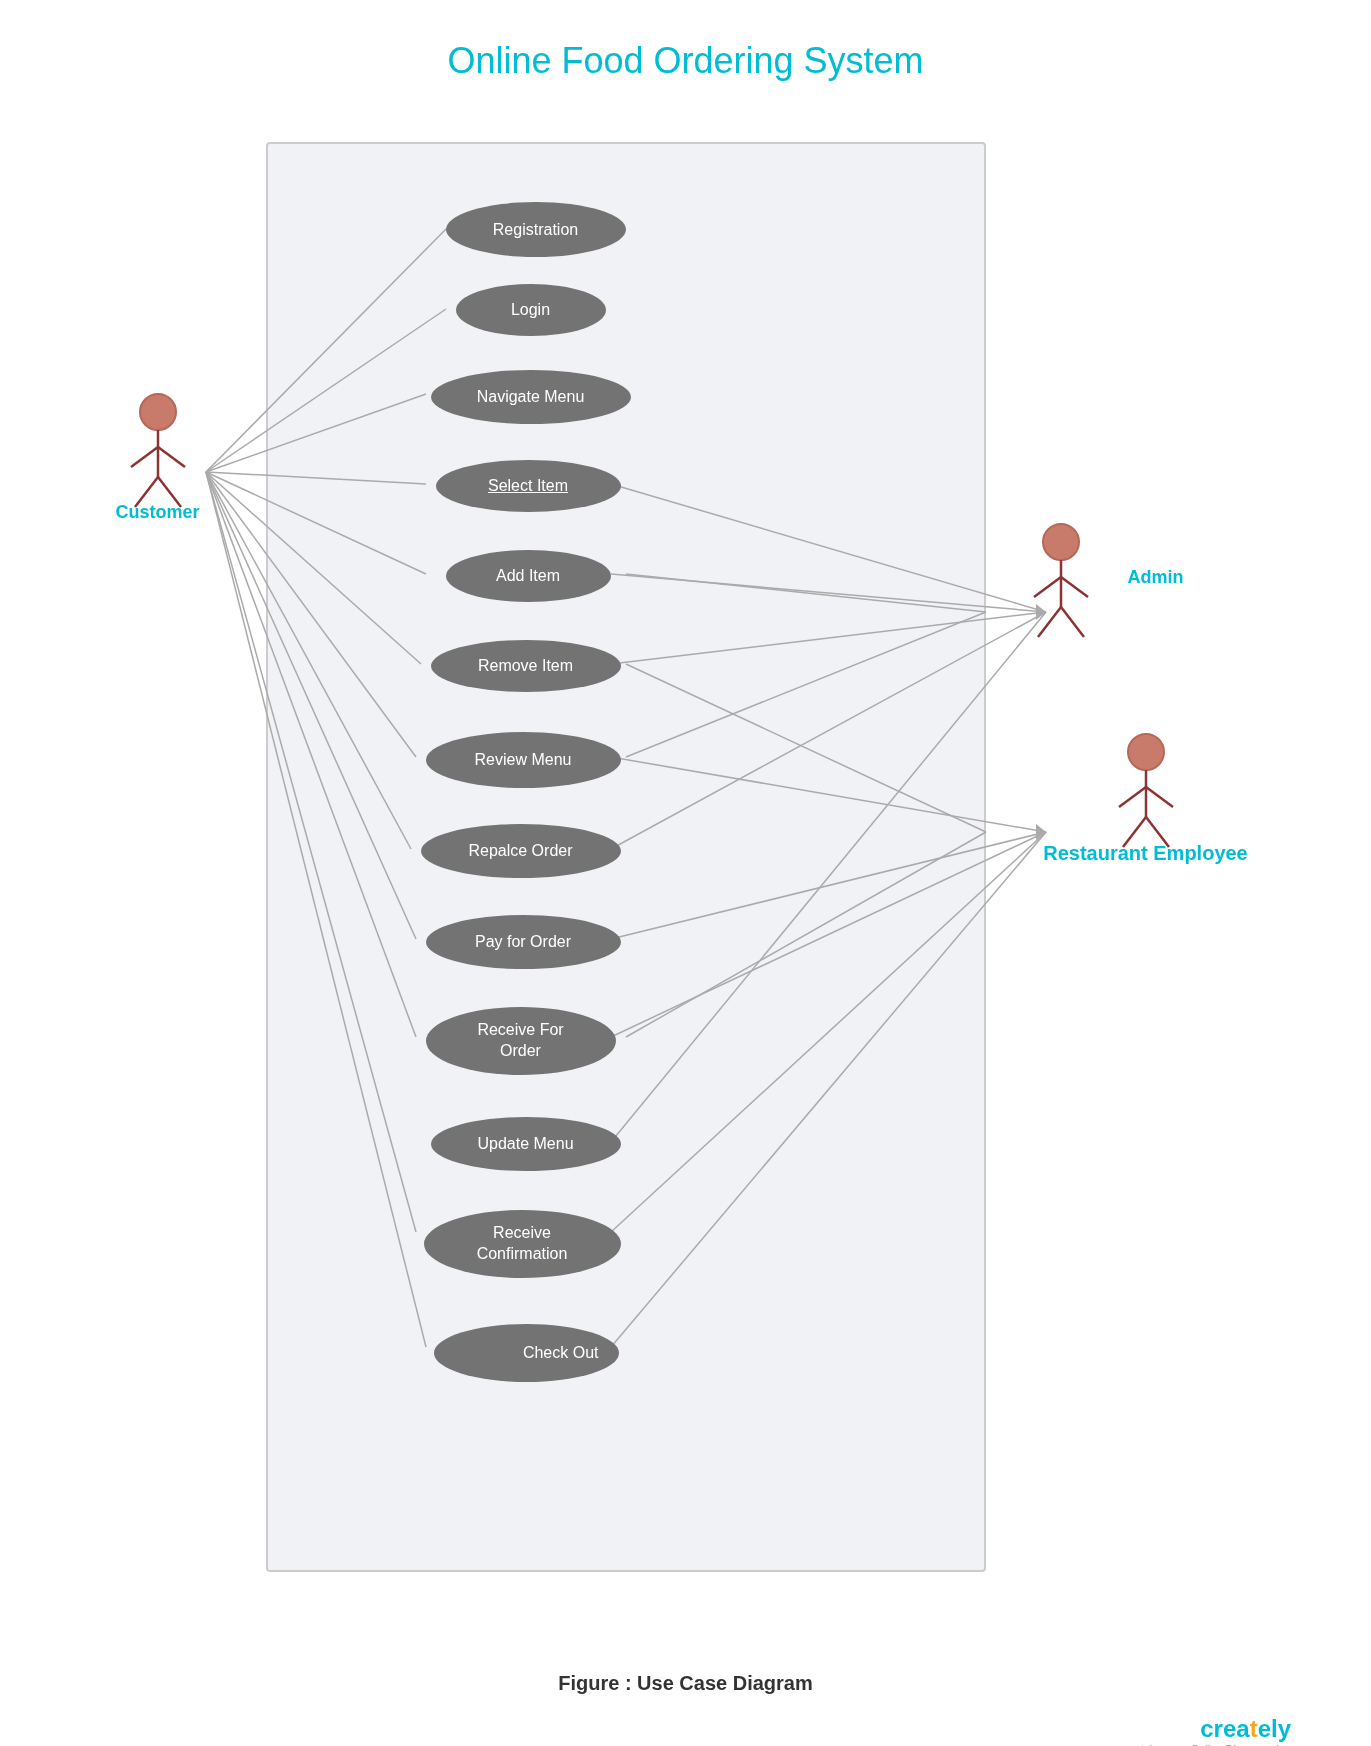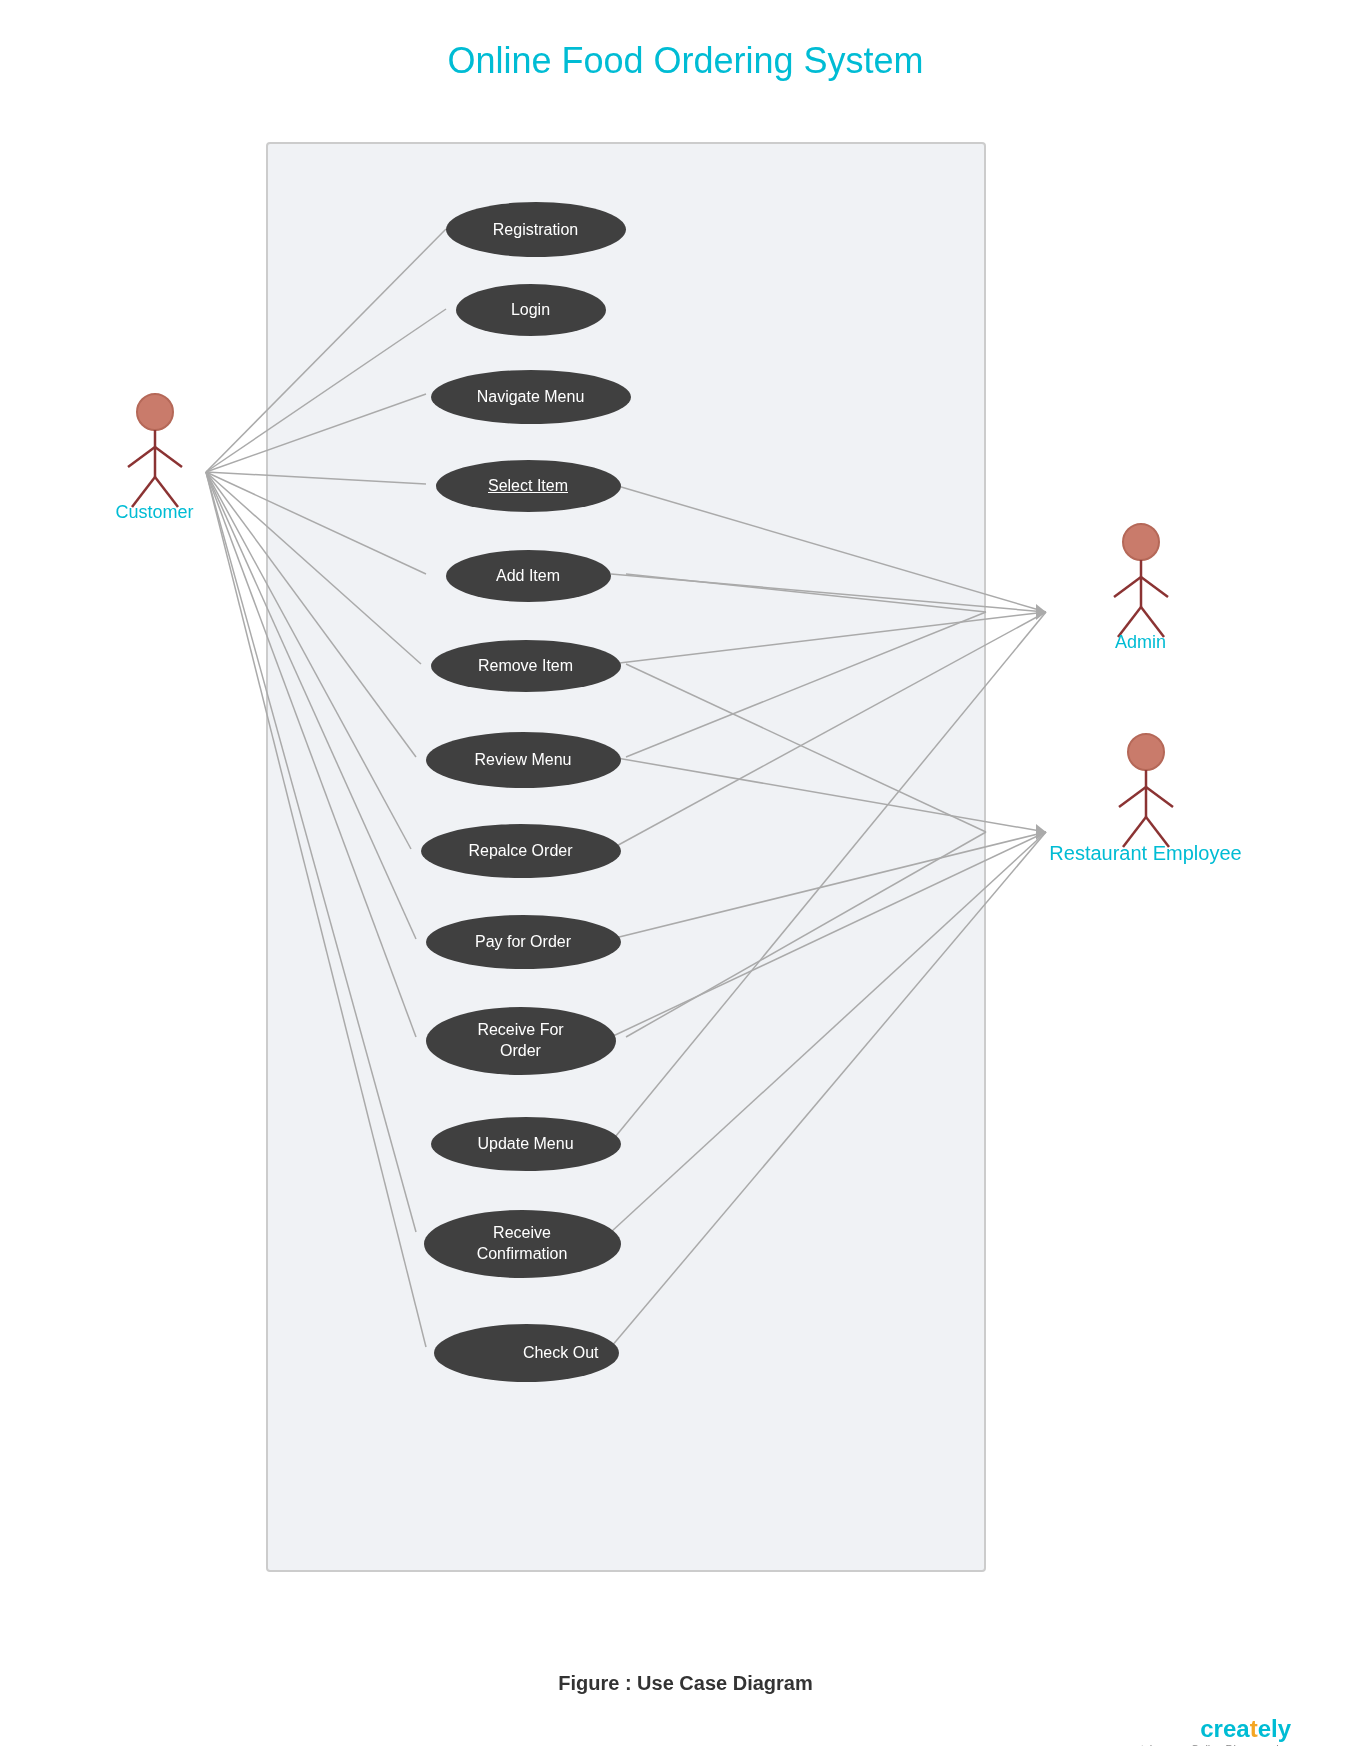--- a/index.html
+++ b/index.html
@@ -43,21 +43,21 @@
     
     .actor {
       position: absolute;
       display: flex;
       flex-direction: column;
       align-items: center;
     }
 
     .actor-label {
       font-size: 18px;
-      font-weight: normal;
+      font-weight: bold;
       color: #00bcd4;
       margin-top: -10px;
       text-align: center;
     }
 
     
     .actor-customer {
       left: 30px;
       top: 280px;
     }
@@ -70,21 +70,21 @@
 
     
     .actor-employee {
       right: 0px;
       top: 600px;
     }
 
     
     .use-case {
       position: absolute;
-      background: #404040;
+      background: #737373;
       border-radius: 50%;
       display: flex;
       align-items: center;
       justify-content: center;
       color: white;
       font-size: 16px;
       text-align: center;
       padding: 8px 20px;
       border: none;
       cursor: default;
@@ -173,21 +173,21 @@
 
       <line x1="35" y1="55" x2="8" y2="75" stroke="#8b3333" stroke-width="2.5"></line>
       <line x1="35" y1="55" x2="62" y2="75" stroke="#8b3333" stroke-width="2.5"></line>
 
       <line x1="35" y1="85" x2="12" y2="115" stroke="#8b3333" stroke-width="2.5"></line>
       <line x1="35" y1="85" x2="58" y2="115" stroke="#8b3333" stroke-width="2.5"></line>
     </svg>
     <span class="actor-label">Customer</span>
   </div>
 
-  <div class="actor actor-admin" style="position:absolute; left:940px; top:410px; display:flex; flex-direction:column; align-items:center;">
+  <div class="actor actor-admin" style="position:absolute; left:940px; top:410px; display:flex; flex-direction:row; align-items:center;gap:32px;">
     <svg class="figure-svg" width="70" height="120" viewBox="0 0 70 120">
       <circle cx="35" cy="20" r="18" fill="#c97b6b" stroke="#b56858" stroke-width="2"></circle>
       <line x1="35" y1="38" x2="35" y2="85" stroke="#8b3333" stroke-width="2.5"></line>
       <line x1="35" y1="55" x2="8" y2="75" stroke="#8b3333" stroke-width="2.5"></line>
       <line x1="35" y1="55" x2="62" y2="75" stroke="#8b3333" stroke-width="2.5"></line>
       <line x1="35" y1="85" x2="12" y2="115" stroke="#8b3333" stroke-width="2.5"></line>
       <line x1="35" y1="85" x2="58" y2="115" stroke="#8b3333" stroke-width="2.5"></line>
     </svg>
     <span class="actor-label">Admin</span>
   </div>

